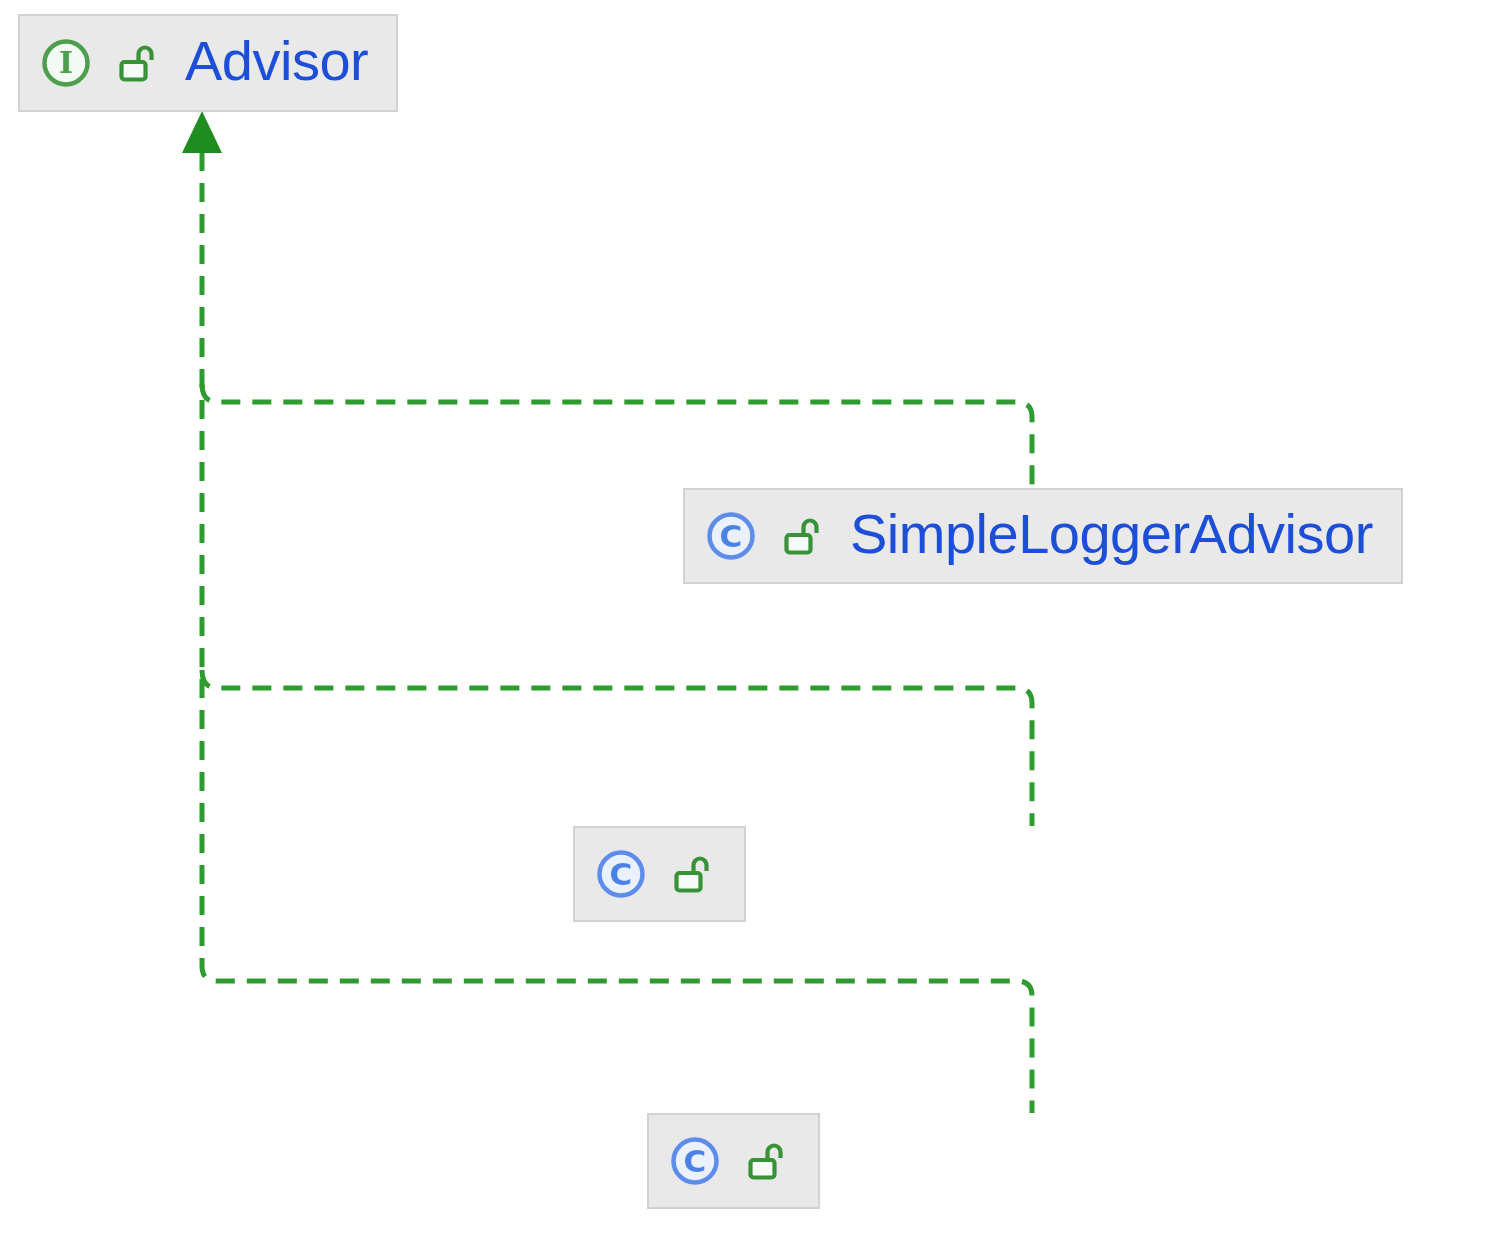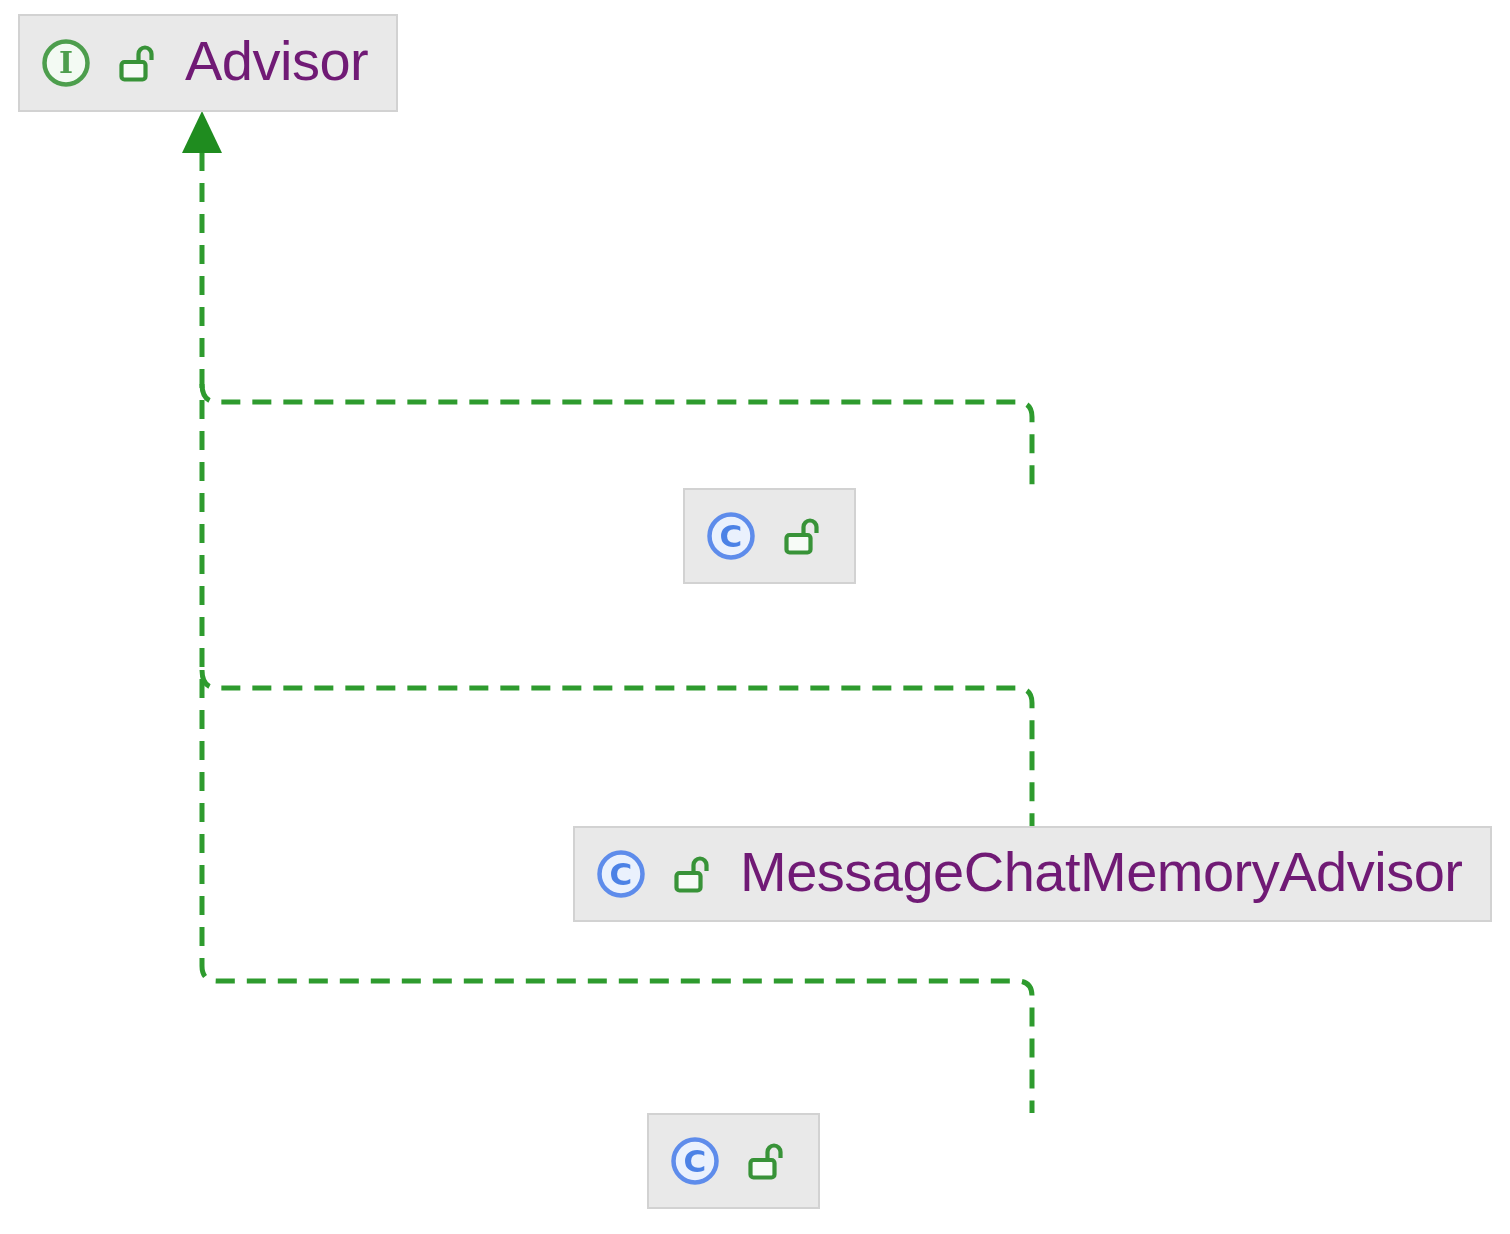--- a/index.html
+++ b/index.html
@@ -40,21 +40,21 @@
     gap: 24px;
     padding: 0 28px 0 20px;
     box-sizing: border-box;
     background: #e9e9e9;
     border: 2px solid #d2d2d2;
     white-space: nowrap;
     cursor: default;
   }
   .node .label {
     font-size: 56px;
-    color: #701a75;
+    color: #1d4ed8;
     letter-spacing: -0.5px;
     line-height: 1;
     padding-bottom: 4px;
   }
   .icon {
     display: inline-flex;
     align-items: center;
     justify-content: center;
   }
   .lock-icon {
@@ -99,36 +99,36 @@
         <circle cx="26" cy="26" r="21.5" fill="#eaf1fd" stroke="#5e8ceb" stroke-width="4.5"></circle>
         <text x="26" y="37" text-anchor="middle" font-family="DejaVu Sans, sans-serif" font-size="31" font-weight="bold" fill="#4c82e6">C</text>
       </svg>
     </span>
     <span class="icon lock-icon">
       <svg width="37" height="46" viewBox="0 0 37 46">
         <rect x="3.5" y="22" width="24" height="17.5" rx="3" fill="#f7fbf7" stroke="#389338" stroke-width="4.2"></rect>
         <path d="M20.5 22 v-8 a6.5 6.5 0 0 1 13 0 v6" fill="none" stroke="#389338" stroke-width="4.2"></path>
       </svg>
     </span>
+    <span class="label">SimpleLoggerAdvisor</span>
   </div>
 
   <div class="node" style="left:573px; top:826px; height:96px;">
     <span class="icon">
       <svg width="52" height="52" viewBox="0 0 52 52">
         <circle cx="26" cy="26" r="21.5" fill="#eaf1fd" stroke="#5e8ceb" stroke-width="4.5"></circle>
         <text x="26" y="37" text-anchor="middle" font-family="DejaVu Sans, sans-serif" font-size="31" font-weight="bold" fill="#4c82e6">C</text>
       </svg>
     </span>
     <span class="icon lock-icon">
       <svg width="37" height="46" viewBox="0 0 37 46">
         <rect x="3.5" y="22" width="24" height="17.5" rx="3" fill="#f7fbf7" stroke="#389338" stroke-width="4.2"></rect>
         <path d="M20.5 22 v-8 a6.5 6.5 0 0 1 13 0 v6" fill="none" stroke="#389338" stroke-width="4.2"></path>
       </svg>
     </span>
-    <span class="label">MessageChatMemoryAdvisor</span>
   </div>
 
   <div class="node" style="left:647px; top:1113px; height:96px;">
     <span class="icon">
       <svg width="52" height="52" viewBox="0 0 52 52">
         <circle cx="26" cy="26" r="21.5" fill="#eaf1fd" stroke="#5e8ceb" stroke-width="4.5"></circle>
         <text x="26" y="37" text-anchor="middle" font-family="DejaVu Sans, sans-serif" font-size="31" font-weight="bold" fill="#4c82e6">C</text>
       </svg>
     </span>
     <span class="icon lock-icon">

